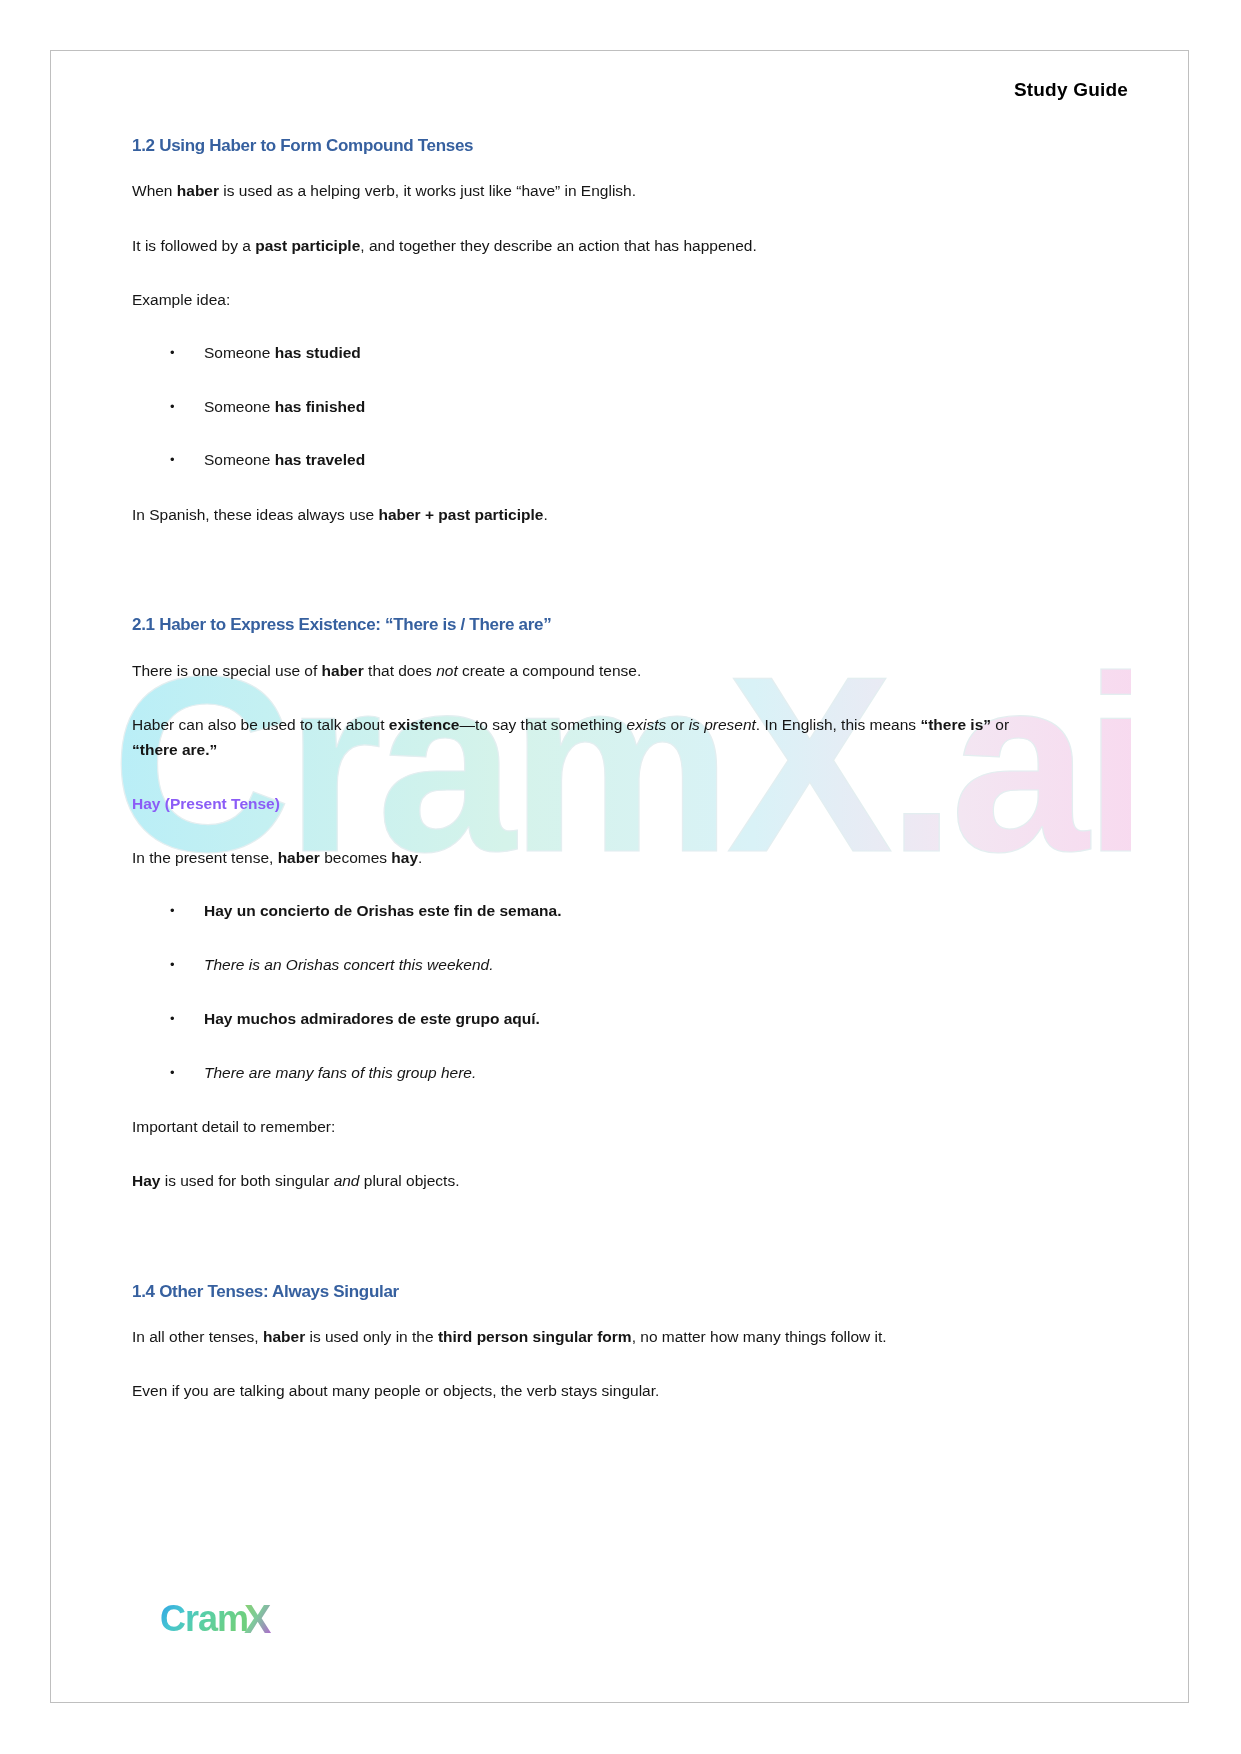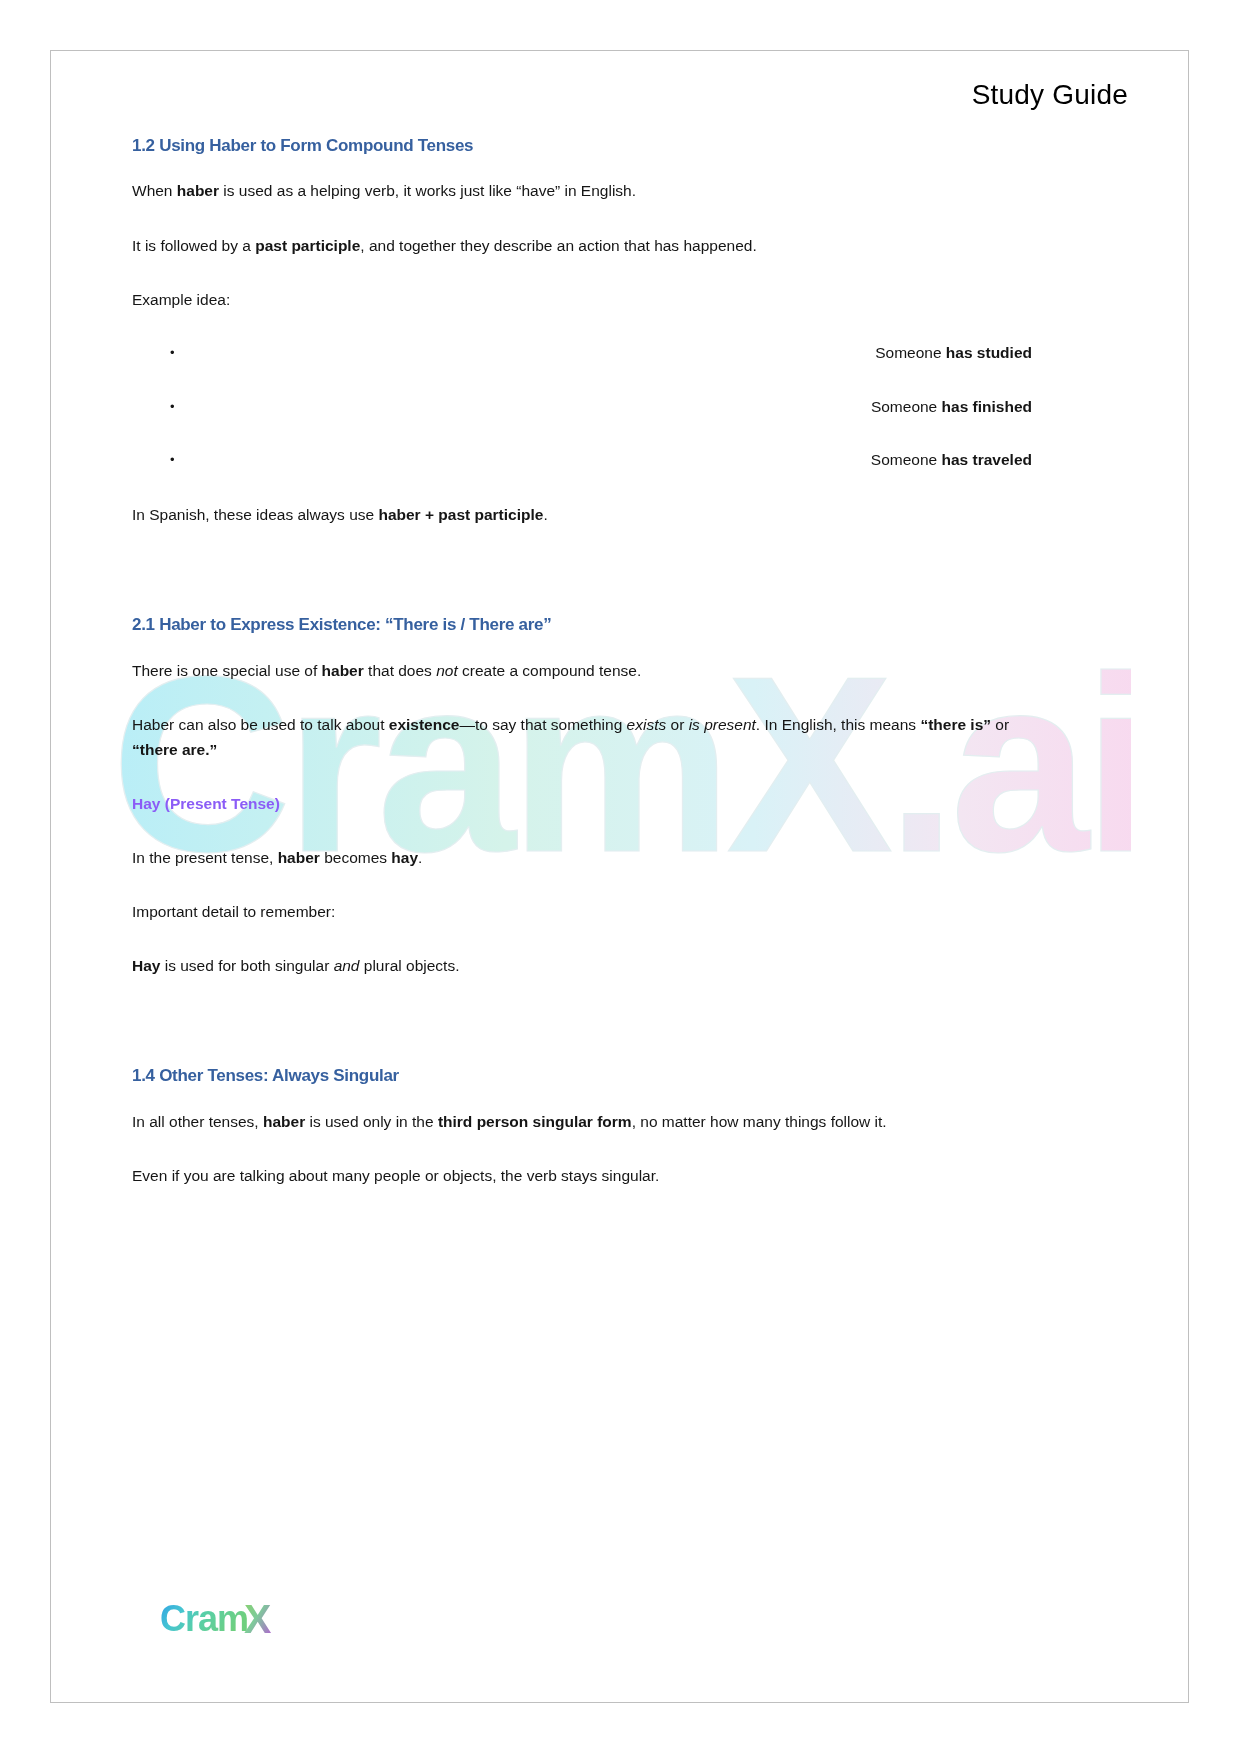--- a/index.html
+++ b/index.html
@@ -42,22 +42,22 @@
   .content {
     position: relative;
     z-index: 2;
     padding: 0;
   }
 
   .doc-title {
     position: absolute;
     top: 28px;
     right: 60px;
-    font-size: 28px;
-    font-weight: normal;
+    font-size: 19px;
+    font-weight: bold;
     color: #000000;
     letter-spacing: 0.2px;
     white-space: nowrap;
   }
 
   .body-wrap {
     position: absolute;
     left: 81px;
     top: 85px;
     width: 900px;
@@ -89,21 +89,20 @@
     margin: 0 0 6px 0;
     padding: 0;
   }
   ul.bullets li {
     position: relative;
     font-size: 15.5px;
     line-height: 1.6;
     color: #151515;
     padding-left: 72px;
     margin-bottom: 29px;
-    text-align: right;
   }
   ul.bullets li::before {
     content: "\2022";
     position: absolute;
     left: 38px;
     top: 0;
     font-size: 13px;
     line-height: 1.85;
     color: #151515;
   }
@@ -161,20 +160,26 @@
           <li><span>Someone </span><b>has studied</b></li>
           <li><span>Someone </span><b>has finished</b></li>
           <li><span>Someone </span><b>has traveled</b></li>
         </ul>
         <p class="para"><span>In Spanish, these ideas always use </span><b>haber + past participle</b><span>.</span></p>
         <h2 class="section spaced-top">2.1 Haber to Express Existence: “There is / There are”</h2>
         <p class="para"><span>There is one special use of </span><b>haber</b><span> that does </span><i>not</i><span> create a compound tense.</span></p>
         <p class="para"><span>Haber can also be used to talk about </span><b>existence</b><span>—to say that something </span><i>exists</i><span> or </span><i>is present</i><span>. In English, this means </span><b>“there is”</b><span> or </span><b>“there are.”</b></p>
         <div class="sublabel"><b>Hay (Present Tense)</b></div>
         <p class="para"><span>In the present tense, </span><b>haber</b><span> becomes </span><b>hay</b><span>.</span></p>
+        <ul class="bullets">
+          <li><b>Hay un concierto de Orishas este fin de semana.</b></li>
+          <li><i>There is an Orishas concert this weekend.</i></li>
+          <li><b>Hay muchos admiradores de este grupo aquí.</b></li>
+          <li><i> There are many fans of this group here.</i></li>
+        </ul>
         <p class="para"><span>Important detail to remember:</span></p>
         <p class="para"><b>Hay</b><span> is used for both singular </span><i>and</i><span> plural objects.</span></p>
         <h2 class="section spaced-top">1.4 Other Tenses: Always Singular</h2>
         <p class="para"><span>In all other tenses, </span><b>haber</b><span> is used only in the </span><b>third person singular form</b><span>, no matter how many things follow it.</span></p>
         <p class="para"><span>Even if you are talking about many people or objects, the verb stays singular.</span></p>
       </div>
 
   </div>
 
   <div class="logo">

